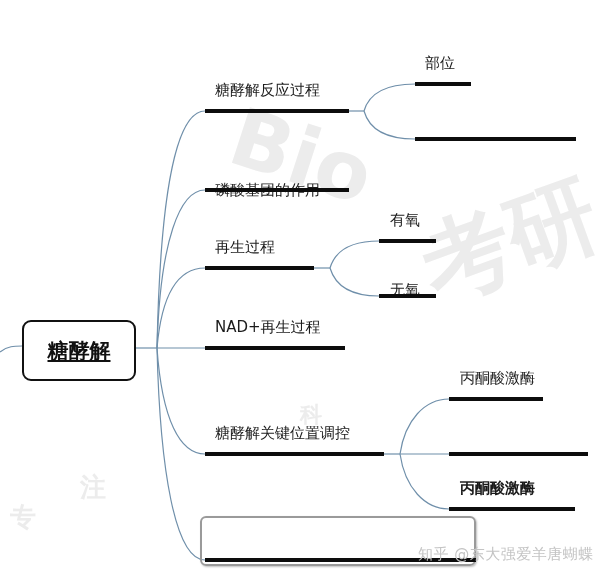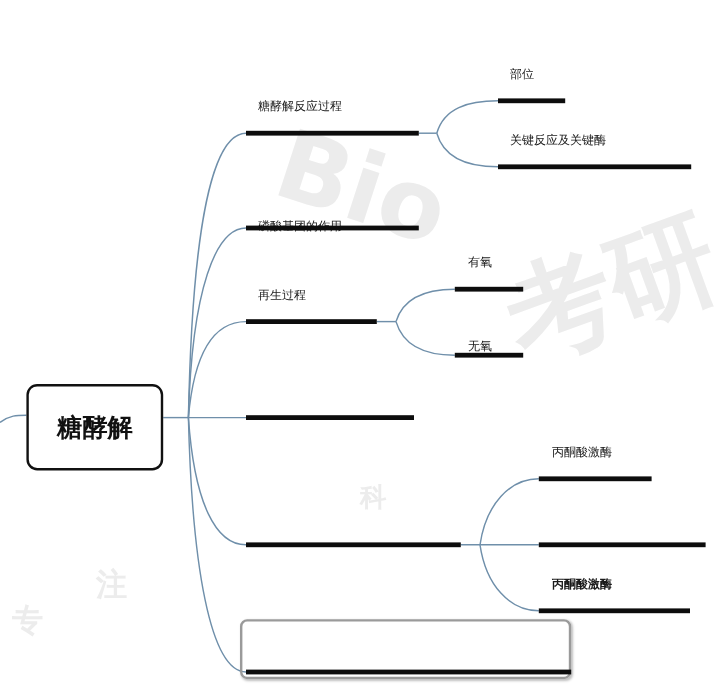--- a/index.html
+++ b/index.html
@@ -1,25 +1,25 @@
 <!DOCTYPE html>
 <html><head>
 <meta charset="utf-8">
 <style>
   html, body { margin:0; padding:0; background:#ffffff; }
   body { width:603px; height:579px; position:relative; overflow:hidden;
          font-family:"DejaVu Sans","Liberation Sans",sans-serif; color:#111; }
   .canvas { position:absolute; left:0; top:0; width:603px; height:579px; }
   svg.lines { position:absolute; left:0; top:0; width:603px; height:579px; }
   .wm { position:absolute; color:#ececec; font-weight:bold; pointer-events:none; white-space:nowrap; }
-  .root { position:absolute; left:22px; top:320px; width:114px; height:72px;
+  .root { position:absolute; left:22px; top:320px; width:114px; height:61px;
           border:2.5px solid #111; border-radius:9px; background:#fff;
           display:flex; align-items:center; justify-content:center;
-          font-size:21px; font-weight:bold; box-sizing:border-box; }
-  .node { position:absolute; font-size:10px; line-height:18px; white-space:nowrap; color:#1a1a1a; }
+          font-size:21px; font-weight:bold; box-sizing:border-box;text-decoration:underline; }
+  .node { position:absolute; font-size:15px; line-height:18px; white-space:nowrap; color:#1a1a1a; }
   .bar { position:absolute; height:4px; background:#0d0d0d; }
   .selected { position:absolute; left:200px; top:516px; width:276px; height:50px;
               border:2px solid #9a9a9a; border-radius:6px; box-sizing:border-box;
               box-shadow:1px 1px 2px rgba(0,0,0,0.25); background:transparent; }
   .credit { position:absolute; left:418px; top:545px; font-size:15px; color:#c4c4c4;
             white-space:nowrap; letter-spacing:0.5px; }
 </style>
 </head>
 <body>
 
@@ -66,36 +66,38 @@
 
   <div class="node" style="left:215px;top:81px;">糖酵解反应过程</div>
   <div class="bar" style="left:205px;top:109px;width:144px;"></div>
 
   <div class="node" style="left:215px;top:160px;margin-top:21px;">磷酸基团的作用</div>
   <div class="bar" style="left:205px;top:188px;width:144px;"></div>
 
   <div class="node" style="left:215px;top:238px;">再生过程</div>
   <div class="bar" style="left:205px;top:266px;width:109px;"></div>
 
+  <div class="node" style="left:215px;top:318px;">NAD+再生过程</div>
   <div class="bar" style="left:205px;top:346px;width:140px;"></div>
 
+  <div class="node" style="left:215px;top:424px;">糖酵解关键位置调控</div>
   <div class="bar" style="left:205px;top:452px;width:179px;"></div>
 
   <div class="selected"></div>
   <div class="bar" style="left:205px;top:558px;width:271px;"></div>
 
   <div class="node" style="left:425px;top:54px;">部位</div>
   <div class="bar" style="left:415px;top:82px;width:56px;"></div>
-  <div class="node" style="left:425px;top:109px;">关键反应及关键酶</div>
   <div class="bar" style="left:415px;top:137px;width:161px;"></div>
 
   <div class="node" style="left:390px;top:211px;">有氧</div>
   <div class="bar" style="left:379px;top:239px;width:57px;"></div>
   <div class="node" style="left:390px;top:266px;margin-top:15px;">无氧</div>
   <div class="bar" style="left:379px;top:294px;width:57px;"></div>
 
   <div class="node" style="left:460px;top:369px;">丙酮酸激酶</div>
   <div class="bar" style="left:449px;top:397px;width:94px;"></div>
   <div class="bar" style="left:449px;top:452px;width:139px;"></div>
   <div class="node" style="left:460px;top:479px;font-weight:bold;">丙酮酸激酶</div>
   <div class="bar" style="left:449px;top:507px;width:126px;"></div>
 
+  <div class="credit">知乎 @东大强爱羊唐蝴蝶</div>
 </div>
 
 </body></html>

